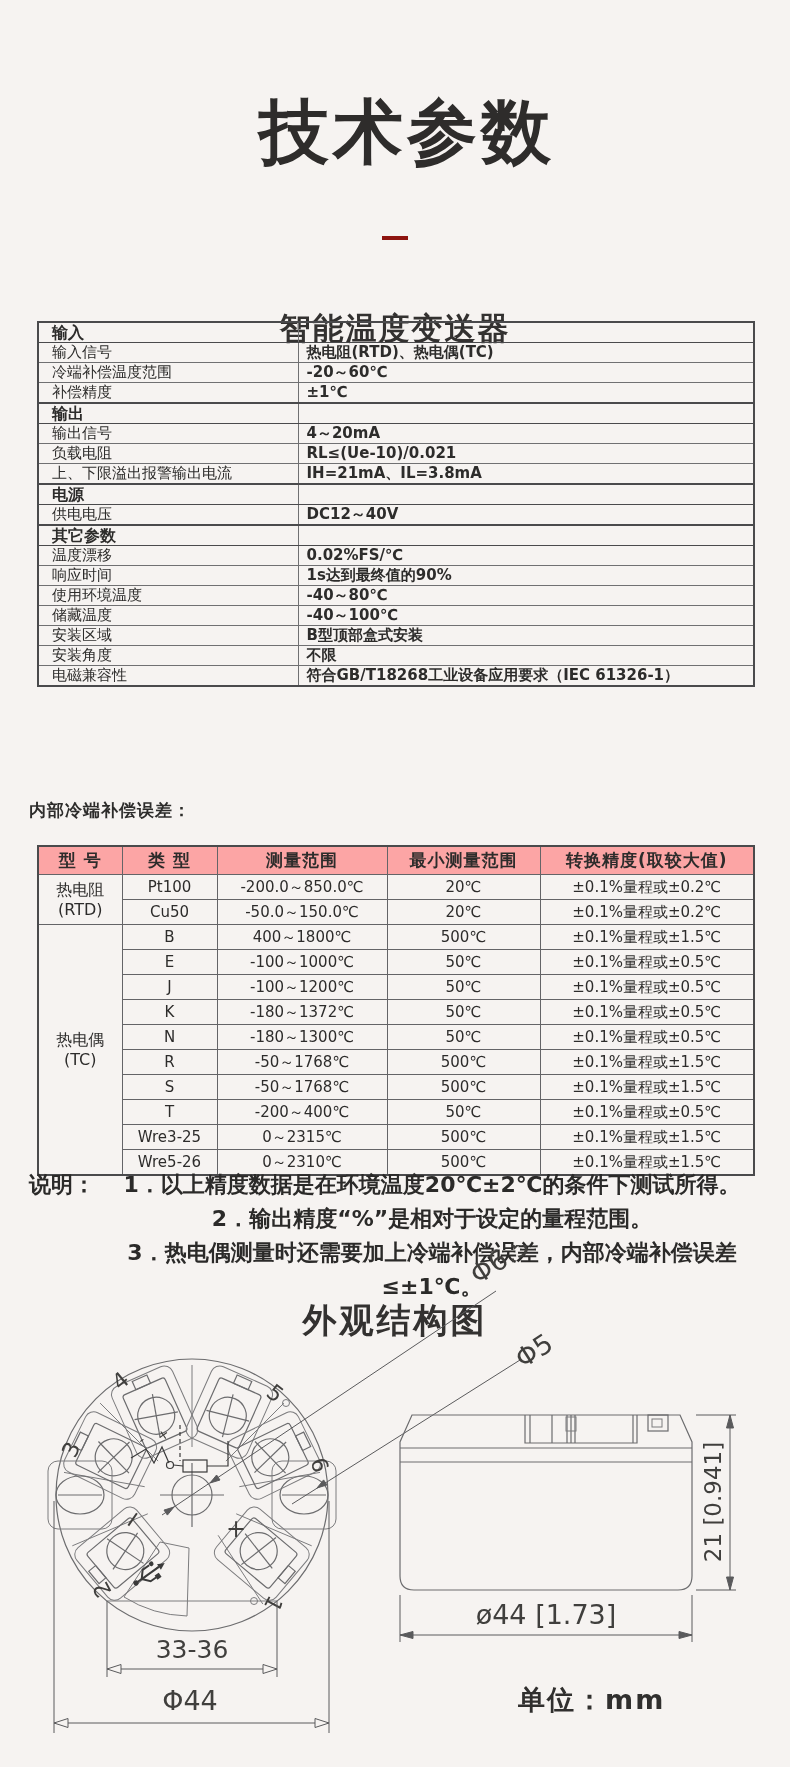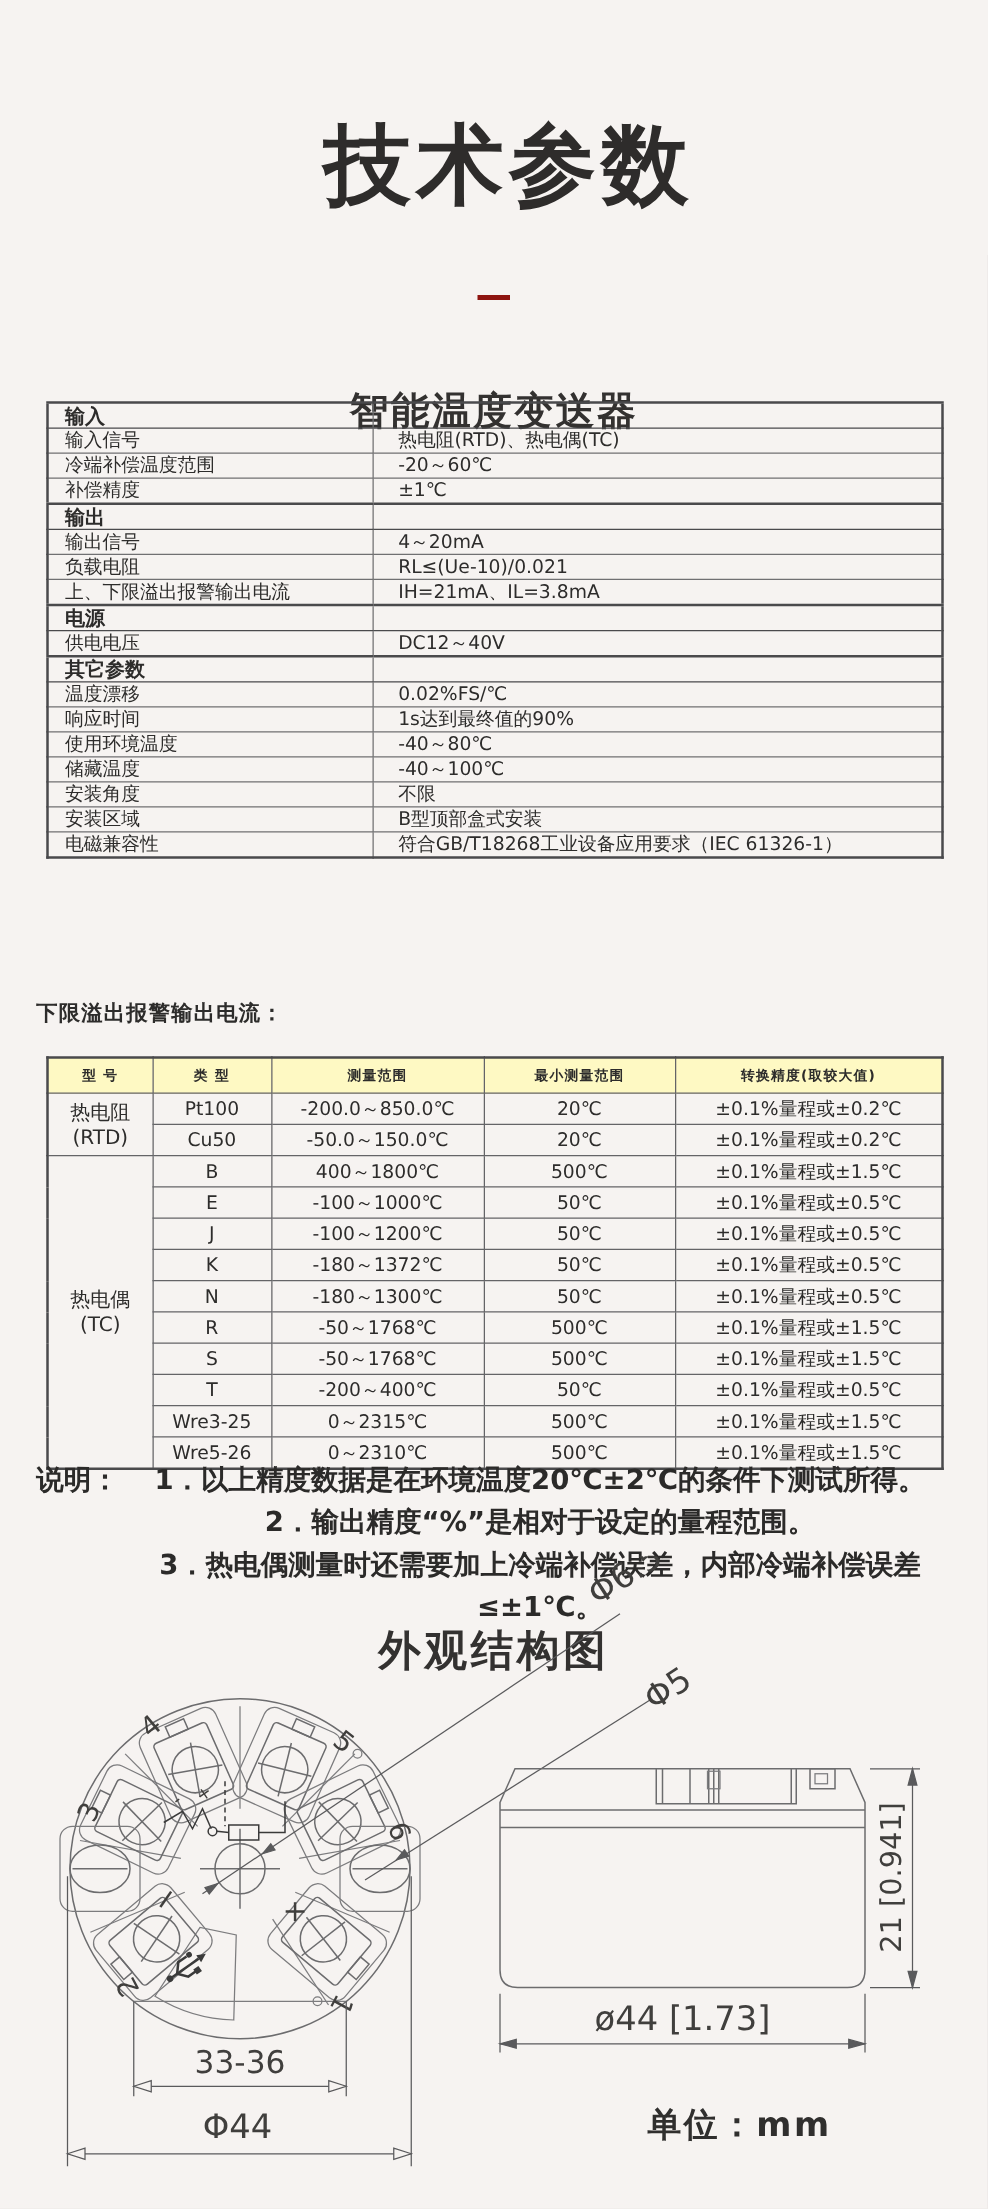--- a/index.html
+++ b/index.html
@@ -25,36 +25,36 @@
   
   table{border-collapse:collapse;table-layout:fixed;}
   .spec-table{
     position:absolute;left:37px;top:321px;width:716px;
     font-size:15px;border:2px solid #4a4a4c;
   }
   .spec-table td{
     border:1px solid #707072;height:19px;line-height:19px;
     padding:0 4px 0 13px;overflow:hidden;white-space:nowrap;
   }
-  .spec-table td.val{padding-left:20px;}
+  .spec-table td.val{padding-left:8px;font-weight:bold;}
   .spec-table tr.section td{border-top:2px solid #4a4a4c;border-bottom:1px solid #4a4a4c;}
   .spec-table tr.section td.lbl{font-weight:800;font-size:16px;}
   
   .trans-label{
     position:absolute;left:29px;top:799px;
     font-size:17px;font-weight:800;color:#2d2c2b;letter-spacing:1px;
   }
   
   .acc-table{
     position:absolute;left:37px;top:845px;width:716px;
     font-size:15px;text-align:center;border:2px solid #4a4a4c;
   }
   .acc-table th{
-    border:1px solid #646467;height:25px;font-weight:800;font-size:11px;
-    background:#fef9c3;letter-spacing:1px;
+    border:1px solid #646467;height:25px;font-weight:800;font-size:17px;
+    background:#fca5a5;letter-spacing:1px;
   }
   .acc-table td{border:1px solid #646467;height:22px;line-height:22px;}
   .acc-table td.model{font-size:16px;line-height:20px;}
   
   .notes{
     position:absolute;left:29px;top:1168px;width:740px;
     display:grid;grid-template-columns:auto 1fr;
     font-size:22px;font-weight:600;line-height:34px;color:#2b2a29;text-align:center;
   }
   .notes-lead{white-space:nowrap;}
@@ -145,35 +145,35 @@
         </tr>
         <tr>
           <td class="lbl">使用环境温度</td>
           <td class="val">-40～80℃</td>
         </tr>
         <tr>
           <td class="lbl">储藏温度</td>
           <td class="val">-40～100℃</td>
         </tr>
         <tr>
+          <td class="lbl">安装区域</td>
+          <td class="val">B型顶部盒式安装</td>
+        </tr>
+        <tr>
           <td class="lbl">安装角度</td>
           <td class="val">不限</td>
         </tr>
         <tr>
-          <td class="lbl">安装区域</td>
-          <td class="val">B型顶部盒式安装</td>
-        </tr>
-        <tr>
           <td class="lbl">电磁兼容性</td>
           <td class="val">符合GB/T18268工业设备应用要求（IEC 61326-1）</td>
         </tr>
       </tbody>
   </table>
 
-  <div class="trans-label">下限溢出报警输出电流：</div>
+  <div class="trans-label">内部冷端补偿误差：</div>
 
   <table class="acc-table">
     <colgroup>
       <col style="width:84px">
         <col style="width:95px">
         <col style="width:170px">
       <col style="width:153px">
         <col style="width:214px">
     </colgroup>
     <thead>

